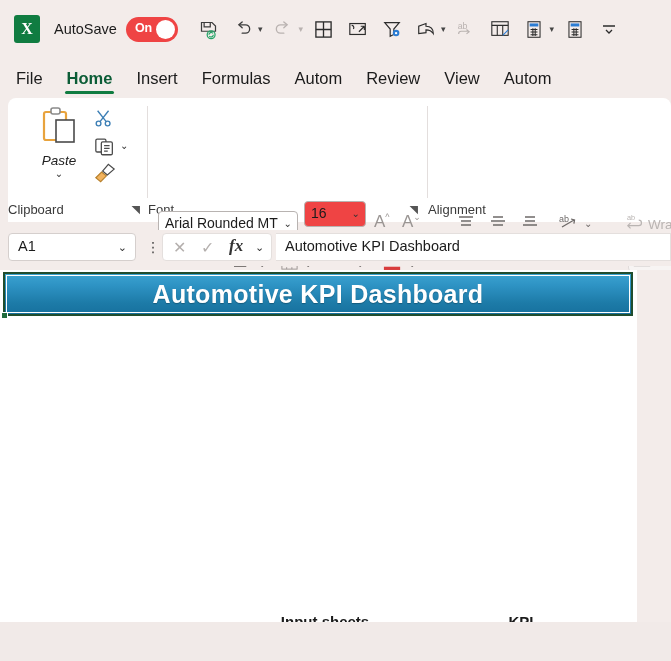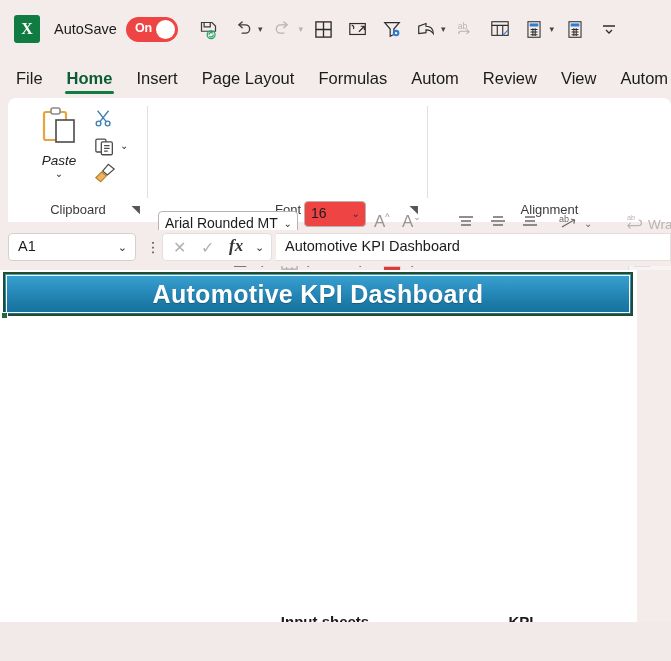--- a/index.html
+++ b/index.html
@@ -56,21 +56,21 @@
     height: 3px; border-radius: 2px; background: #107c41;
   }
 
   
   .ribbon {
     position: absolute; left: 8px; top: 98px; width: 663px; height: 124px;
     background: #fff; border-radius: 8px 8px 0 0;
   }
   .grp { position: absolute; top: 0; height: 124px; }
   .grp-title {
-    position: absolute; bottom: 5px; width: 100%; text-align: center;
+    position: absolute; bottom: 5px; width: 100%; text-align: left;
     font-size: 13px; color: #3a3a3a;
   }
   .grp-sep { position: absolute; top: 8px; width: 1px; height: 92px; background: #e3dedd; }
   .dialog-launcher { position: absolute; bottom: 6px; font-size: 11px; color: #555; }
 
   .paste-btn {
     position: absolute; left: 22px; top: 8px; width: 58px; text-align: center;
   }
   .paste-label { font-size: 13.5px; color: #222; margin-top: 1px; font-style: italic; }
   .mini-caret { font-size: 10px; color: #333; }
@@ -285,21 +285,20 @@
       <svg width="18" height="14" viewBox="0 0 18 14" fill="none" stroke="#2c2c2c" stroke-width="1.3">
         <path d="M3 4h12M6 8l3 3 3-3"></path>
       </svg>
     </div>
   </div>
 
   <div class="tabs">
     <div class="tab">File</div>
     <div class="tab active">Home</div>
     <div class="tab">Insert</div>
-    <div class="tab">Page Layout</div>
     <div class="tab">Formulas</div>
     <div class="tab">Autom</div>
     <div class="tab">Review</div>
     <div class="tab">View</div>
     <div class="tab">Autom</div>
   </div>
 
   <div class="ribbon">
 
     <div class="grp" style="left:0;width:140px;">

